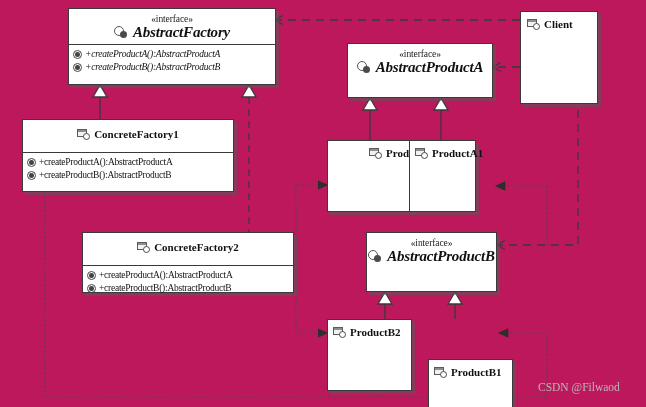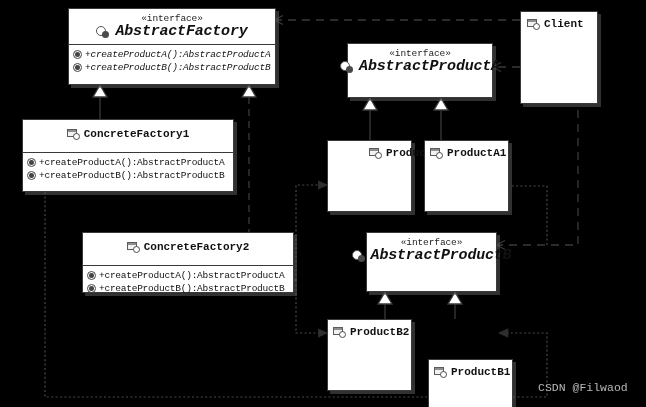--- a/index.html
+++ b/index.html
@@ -4,22 +4,22 @@
 <style>
   html, body {
     margin: 0;
     padding: 0;
     background: #ffffff;
   }
   #canvas {
     position: relative;
     width: 646px;
     height: 407px;
-    background: #000000;
-    font-family: Liberation Mono, monospace;
+    background: #be185d;
+    font-family: Liberation Serif, serif;
     overflow: hidden;
   }
   svg.wires {
     position: absolute;
     left: 0;
     top: 0;
     width: 646px;
     height: 407px;
     pointer-events: none;
   }
@@ -345,21 +345,21 @@
       <span class="title-row" style="justify-content:flex-start;margin-left:36px;">
         <span class="ic-class">
             <i></i>
             <u></u>
           </span>
         <span class="cname">ProductA2</span>
       </span>
     </div>
   </div>
 
-  <div class="node" style="left:424px; top:140px; width:85px; height:72px;">
+  <div class="node" style="left:409px; top:140px; width:67px; height:72px;">
     <div class="hdr" style="padding:5px 4px 0 5px; text-align:left;">
       <span class="title-row" style="justify-content:flex-start;">
         <span class="ic-class">
             <i></i>
             <u></u>
           </span>
         <span class="cname">ProductA1</span>
       </span>
     </div>
   </div>

